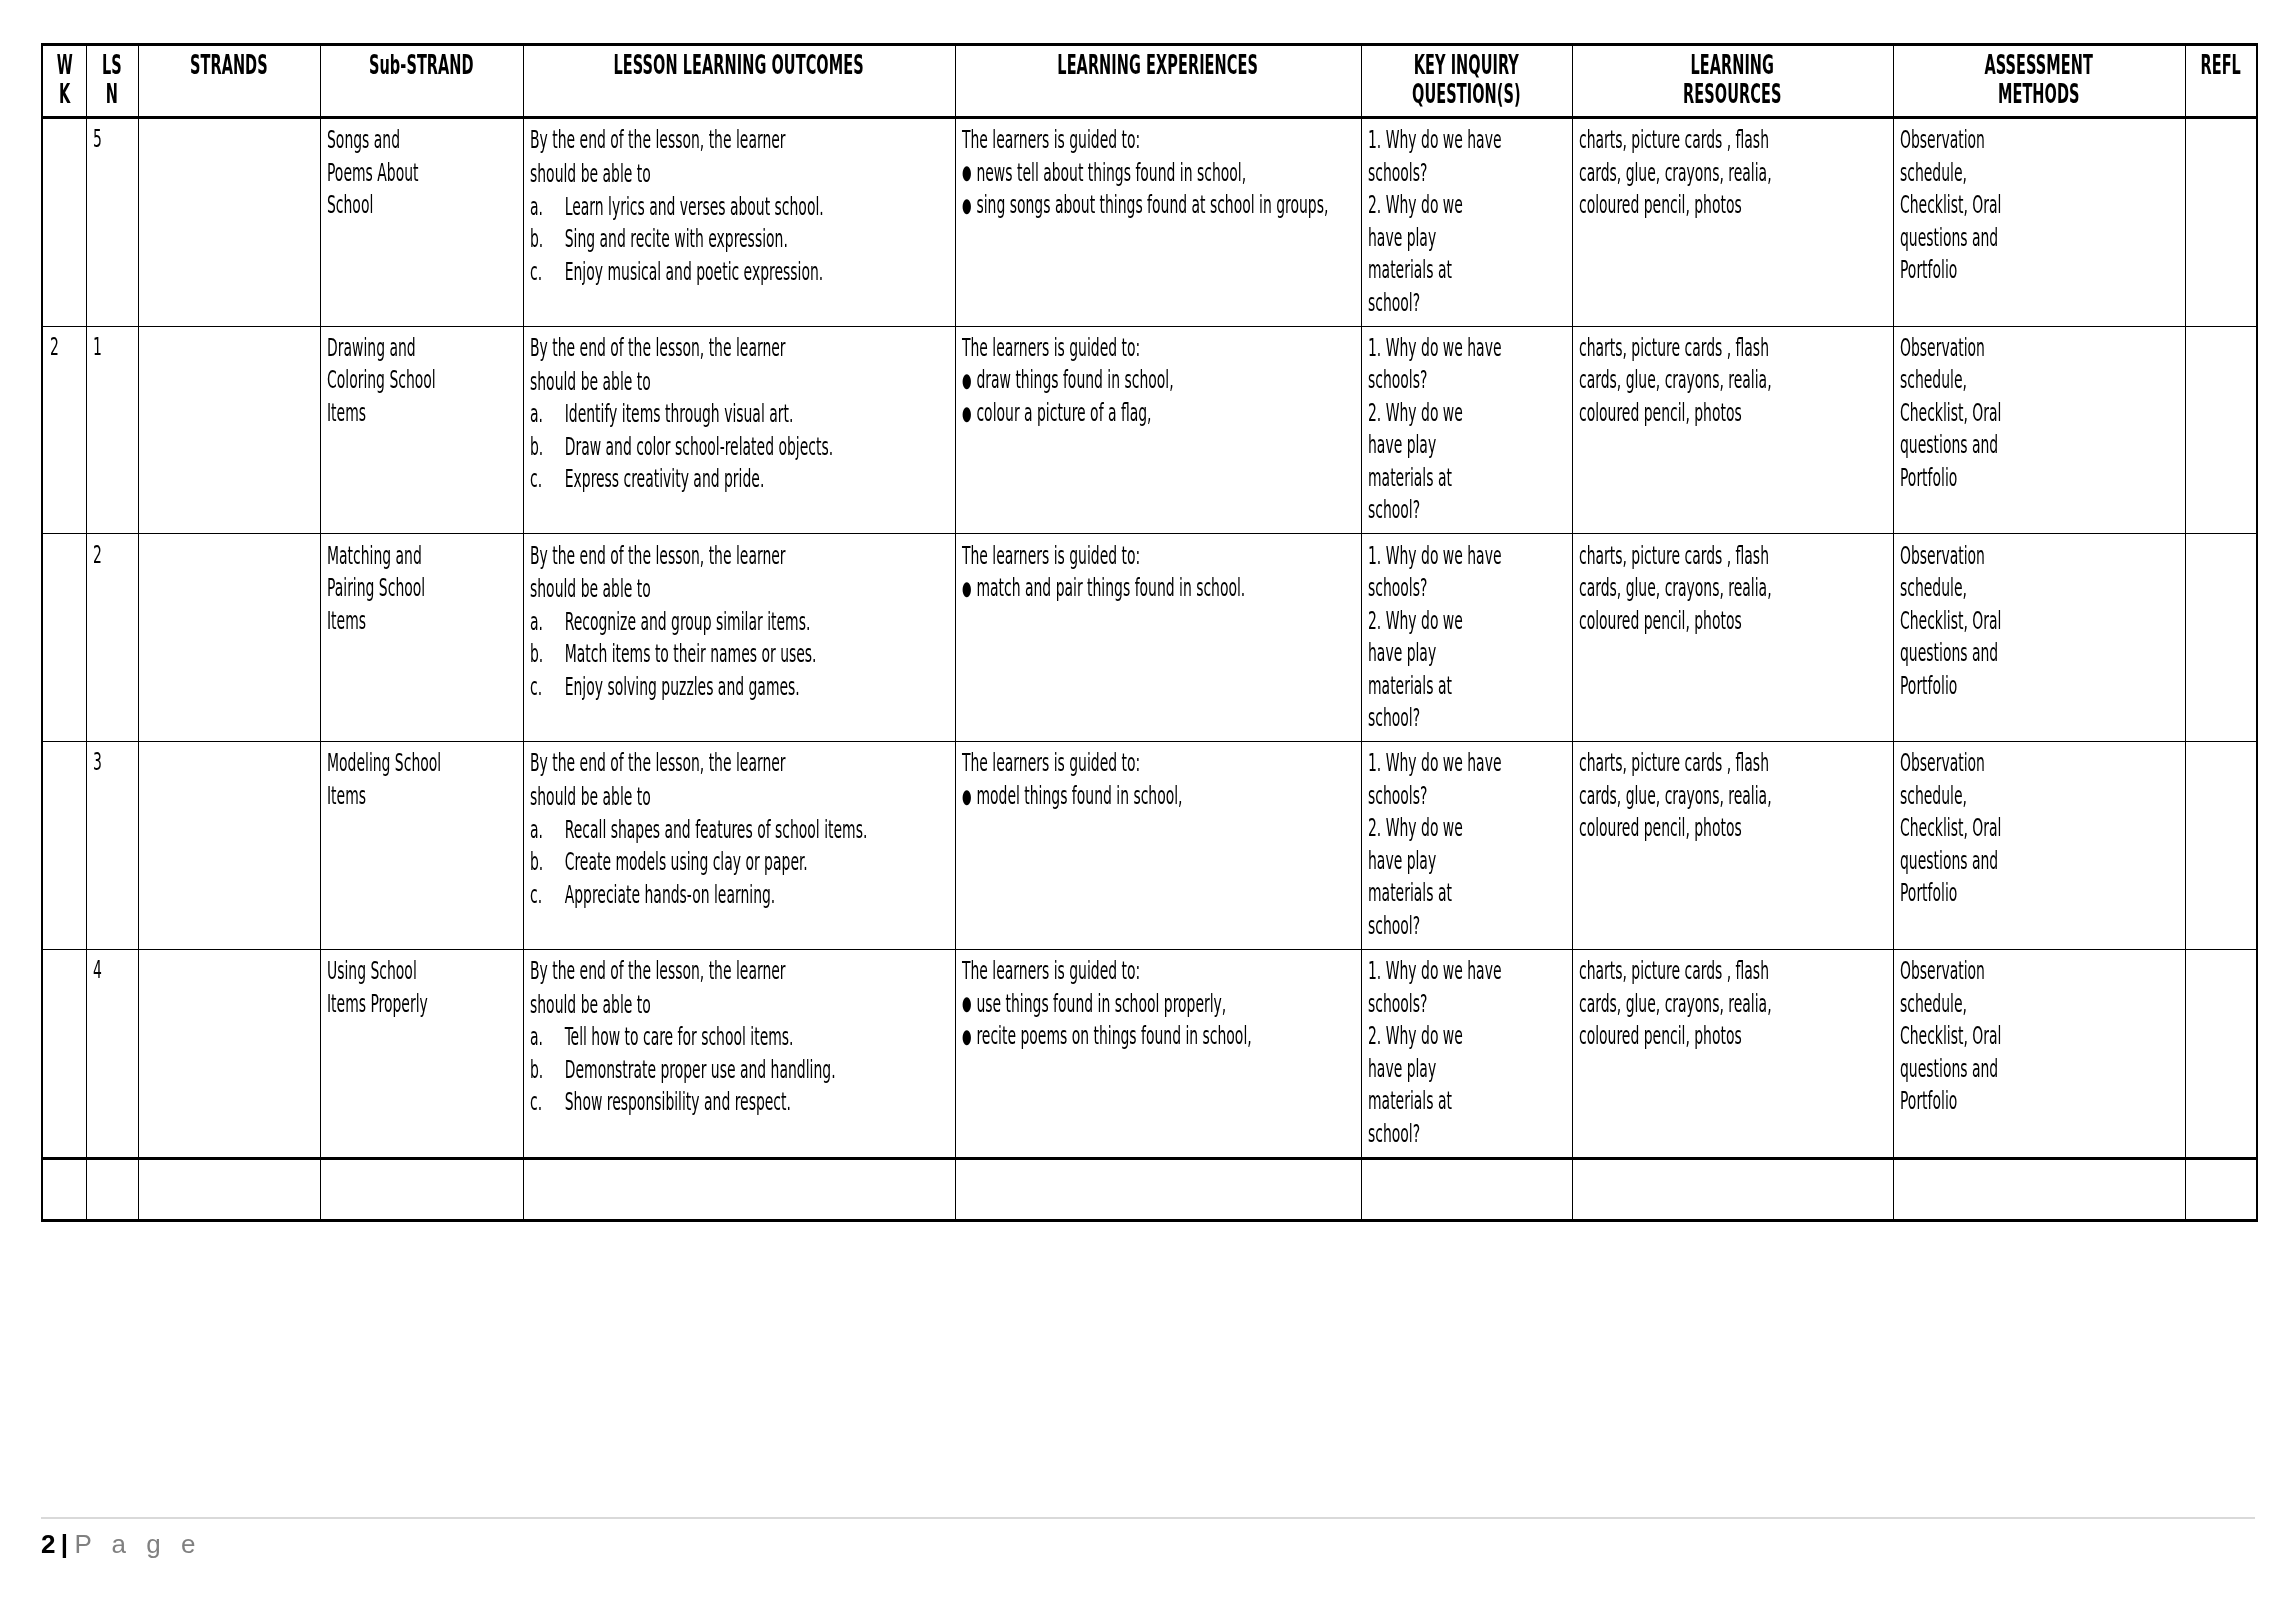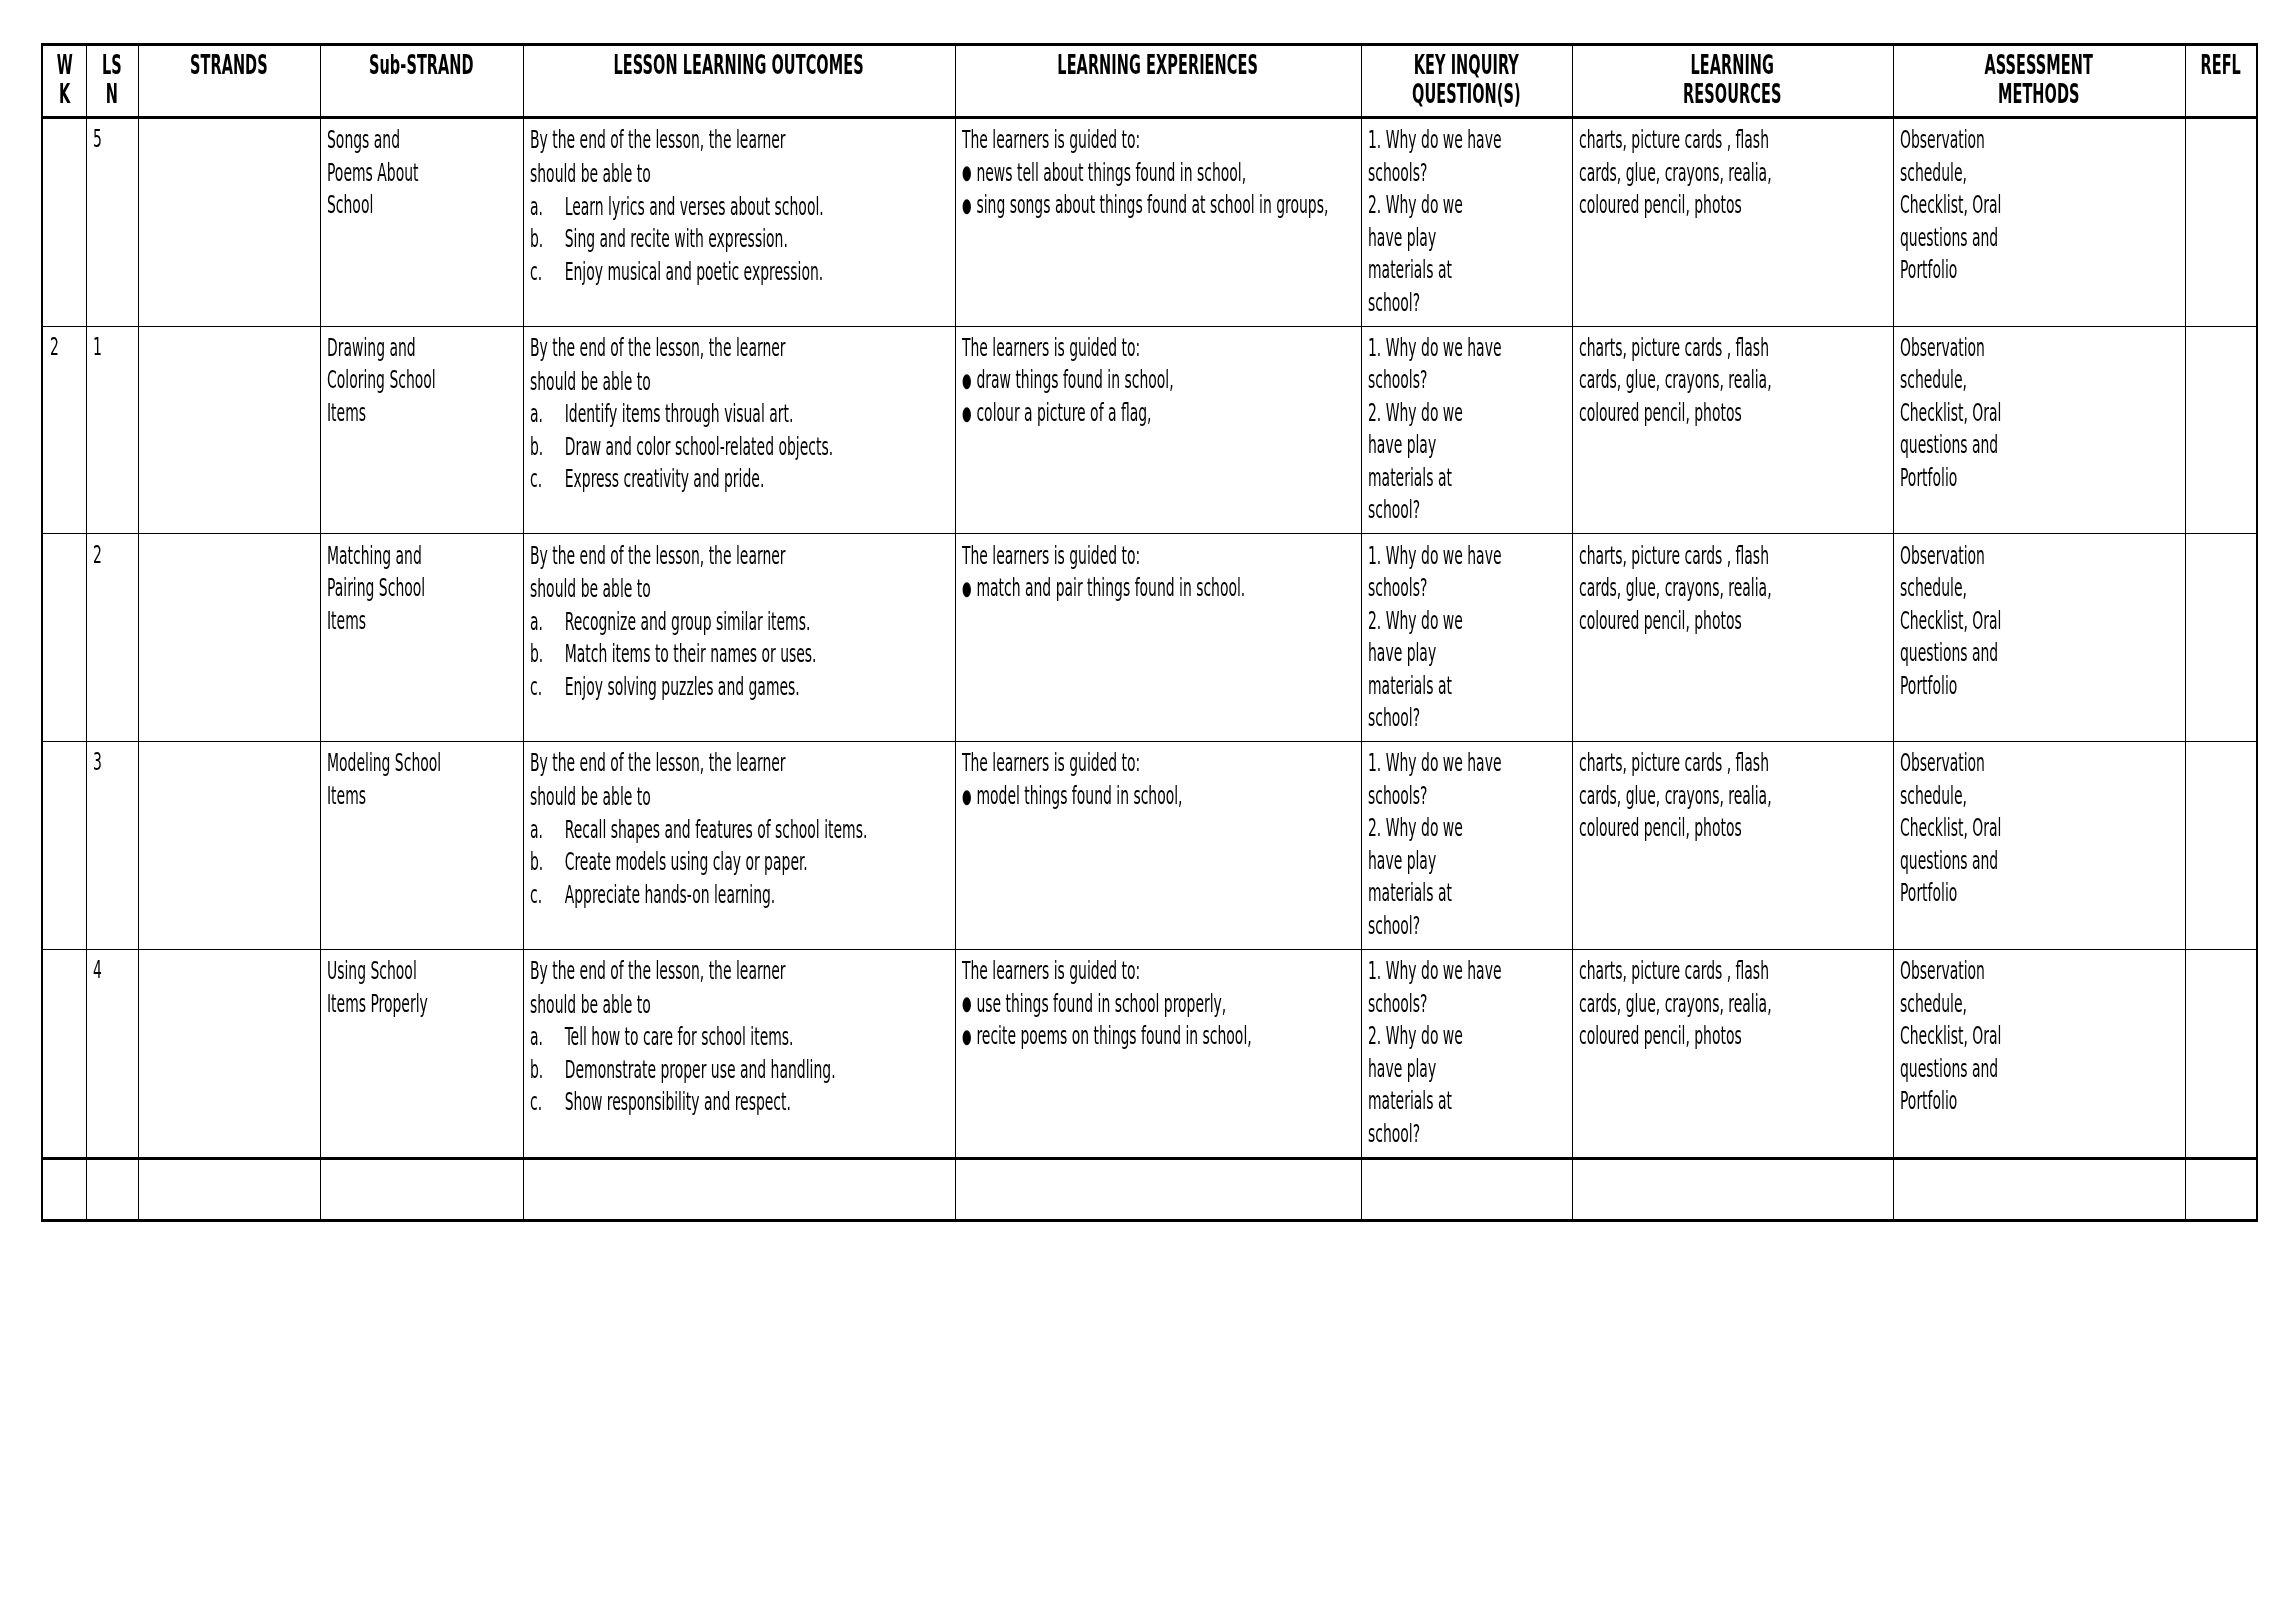--- a/index.html
+++ b/index.html
@@ -603,15 +603,21 @@
           <td>&nbsp;</td>
           <td>&nbsp;</td>
           <td>&nbsp;</td>
           <td>&nbsp;</td>
           <td>&nbsp;</td>
           <td class="right-edge">&nbsp;</td>
         </tr>
       </tbody>
   </table>
 
+  <div class="footer">
+    <div class="rule"></div>
+    <div class="pg">
+      <span class="n">2</span><span class="bar">|</span><span class="w">P a g e</span>
+    </div>
+  </div>
 
 </div>
 
 
 </body></html>

